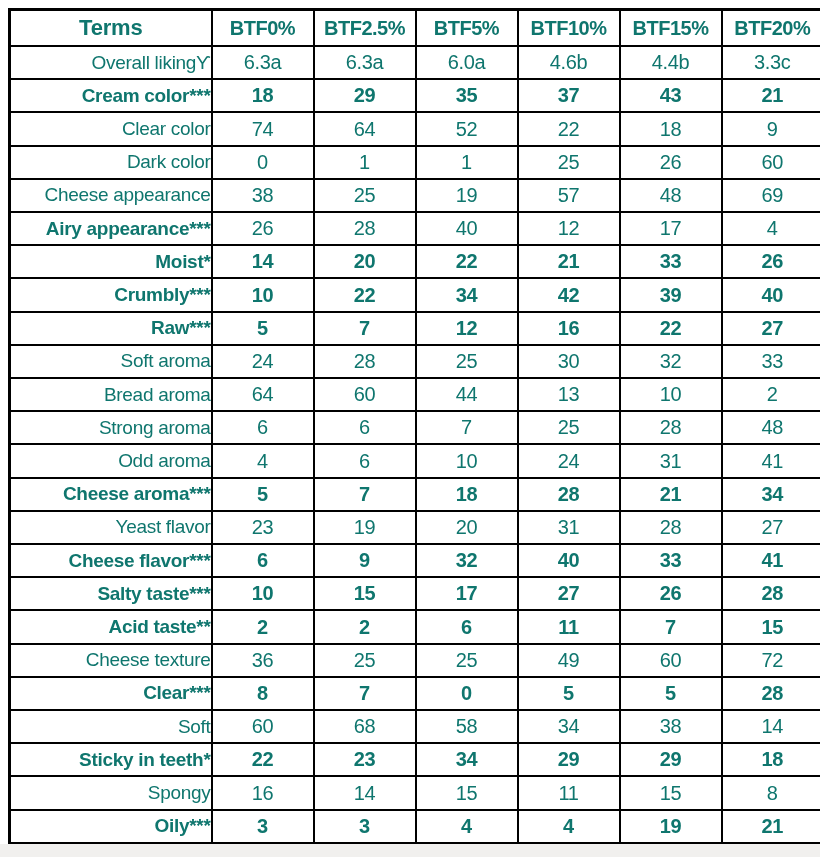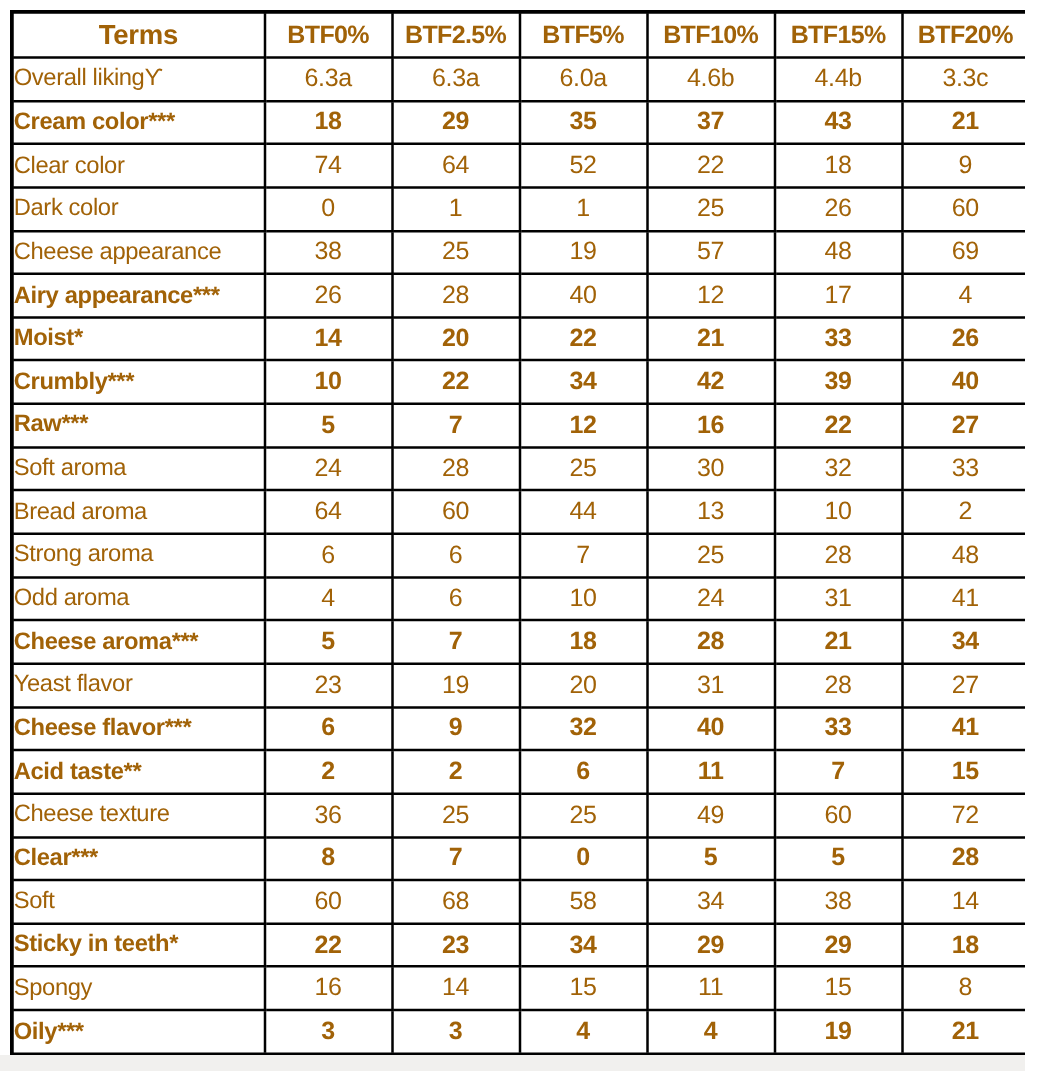--- a/index.html
+++ b/index.html
@@ -6,21 +6,21 @@
     margin: 0;
     padding: 0;
     background: #ffffff;
   }
   .page {
     position: relative;
     width: 820px;
     height: 857px;
     background: #ffffff;
     font-family: "Liberation Sans", sans-serif;
-    color: #a16207;
+    color: #0f766e;
     overflow: hidden;
   }
   .bottom-strip {
     position: absolute;
     left: 0;
     bottom: 0;
     width: 834px;
     height: 13px;
     background: #f1f0ee;
   }
@@ -54,21 +54,21 @@
     letter-spacing: -0.2px;
     height: 34px;
   }
   th.head-val {
     font-size: 20px;
     font-weight: 700;
     letter-spacing: -0.5px;
   }
   td.term-cell {
     font-size: 19px;
-    text-align: left;
+    text-align: right;
     padding-left: 6px;
     letter-spacing: -0.3px;
     height: 31px;
   }
   td.term-cell.bold { font-weight: 700; }
   td.value-cell {
     font-size: 20px;
     text-align: center;
     letter-spacing: -0.3px;
   }
@@ -238,20 +238,29 @@
         <tr>
           <td class="term-cell bold">Cheese flavor***</td>
           <td class="value-cell bold">6</td>
           <td class="value-cell bold">9</td>
           <td class="value-cell bold">32</td>
           <td class="value-cell bold">40</td>
           <td class="value-cell bold">33</td>
           <td class="value-cell bold">41</td>
         </tr>
         <tr>
+          <td class="term-cell bold">Salty taste***</td>
+          <td class="value-cell bold">10</td>
+          <td class="value-cell bold">15</td>
+          <td class="value-cell bold">17</td>
+          <td class="value-cell bold">27</td>
+          <td class="value-cell bold">26</td>
+          <td class="value-cell bold">28</td>
+        </tr>
+        <tr>
           <td class="term-cell bold">Acid taste**</td>
           <td class="value-cell bold">2</td>
           <td class="value-cell bold">2</td>
           <td class="value-cell bold">6</td>
           <td class="value-cell bold">11</td>
           <td class="value-cell bold">7</td>
           <td class="value-cell bold">15</td>
         </tr>
         <tr>
           <td class="term-cell">Cheese texture</td>

